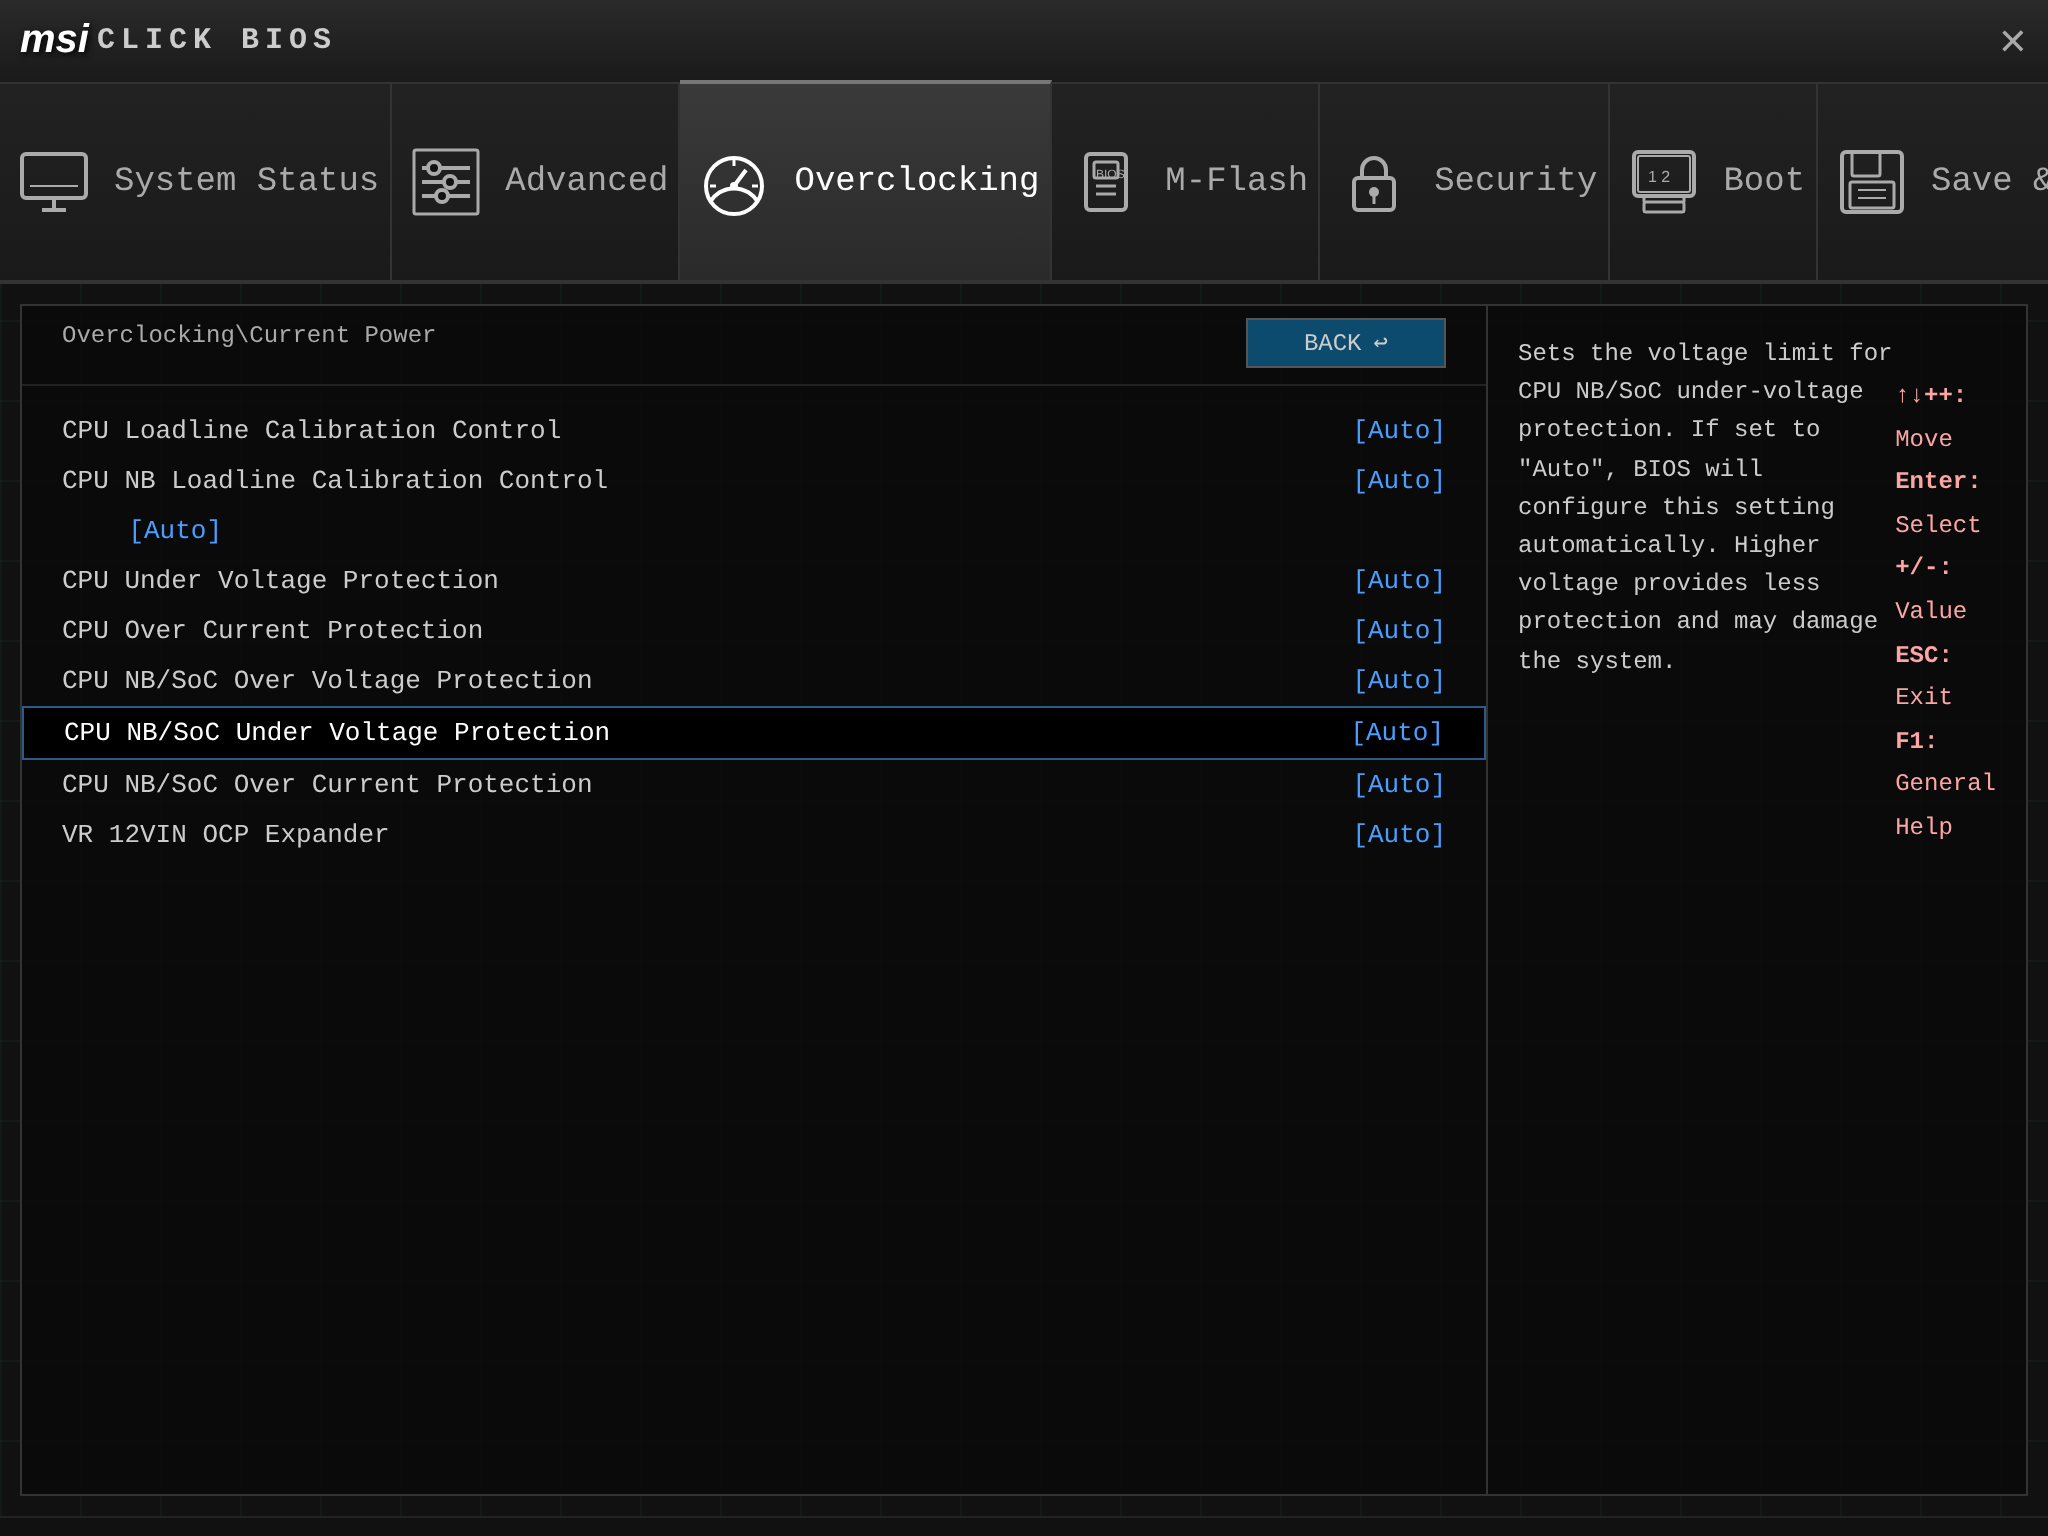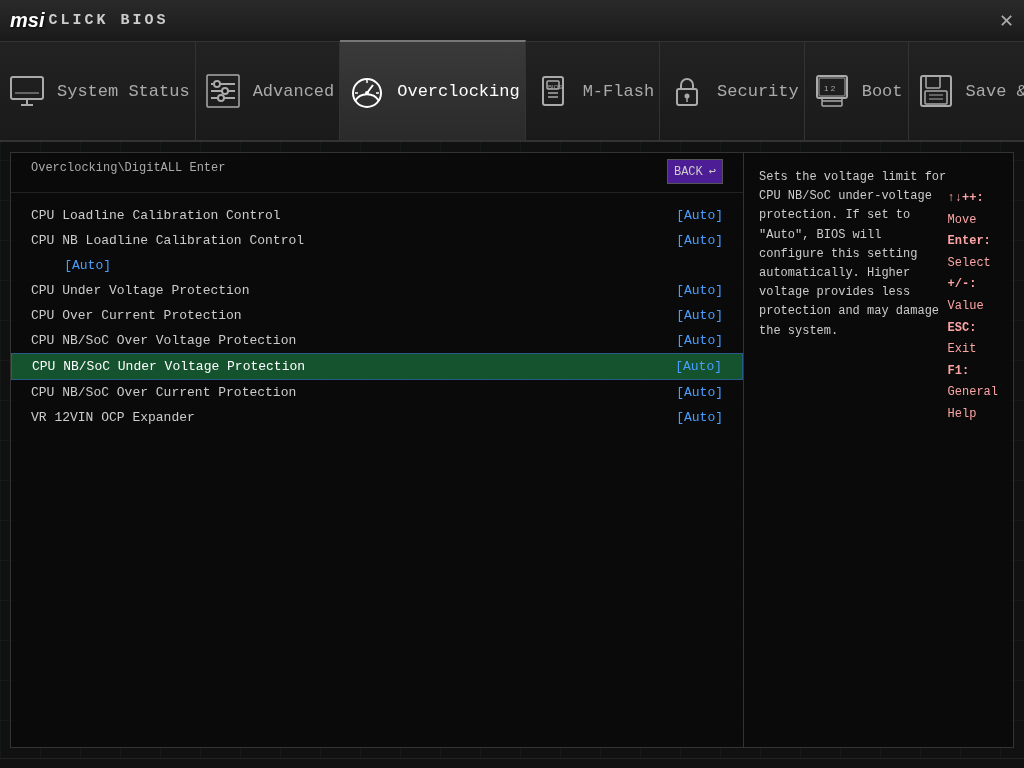--- a/index.html
+++ b/index.html
@@ -144,24 +144,24 @@
 
     .breadcrumb-bar {
       padding: 8px 20px;
       color: #aaa;
       font-size: 12px;
       border-bottom: 1px solid #222;
     }
 
     .back-btn {
       float: right;
-      background: #4c1d95;
+      background: #0c4a6e;
       border: 1px solid #555;
       color: #ccc;
-      padding: 4px 6px;
+      padding: 4px 28px;
       font-size: 12px;
       font-family: 'Courier New', monospace;
       cursor: pointer;
       display: flex;
       align-items: center;
       gap: 6px;
       margin-top: -2px;
     }
 
     .menu-list {
@@ -173,21 +173,21 @@
       display: flex;
       justify-content: space-between;
       align-items: flex-end;
       padding: 5px 20px;
       color: #ccc;
       font-size: 13px;
       cursor: pointer;
       white-space: nowrap;
     }
     .menu-item.selected {
-      background: #14532d;
+      background: #000000;
       color: #fff;
       border: 1px solid #2a5a8a;
     }
 
     .menu-item-name {
       flex: 1;
     }
 
     .menu-item-value {
       color: #4a9eff;
@@ -354,21 +354,21 @@
 </div>
 
 <div class="main-content">
 
   <div class="left-panel">
     <div class="breadcrumb-bar">
       <button class="back-btn">
         <span>BACK</span>
         <span>↩</span>
       </button>
-      <span>Overclocking\DigitALL Enter</span>
+      <span>Overclocking\Current Power</span>
     </div>
 
     <div class="menu-list">
     <div class="menu-item">
           <span class="menu-item-name">CPU Loadline Calibration Control</span>
           <span class="menu-item-value">[Auto]</span>
         </div>
         <div class="menu-item">
           <span class="menu-item-name">CPU NB Loadline Calibration Control</span>
           <span class="menu-item-value">[Auto]</span>

